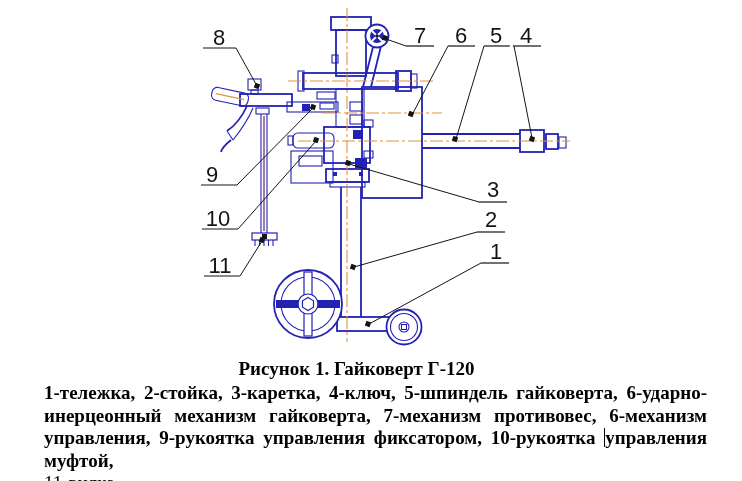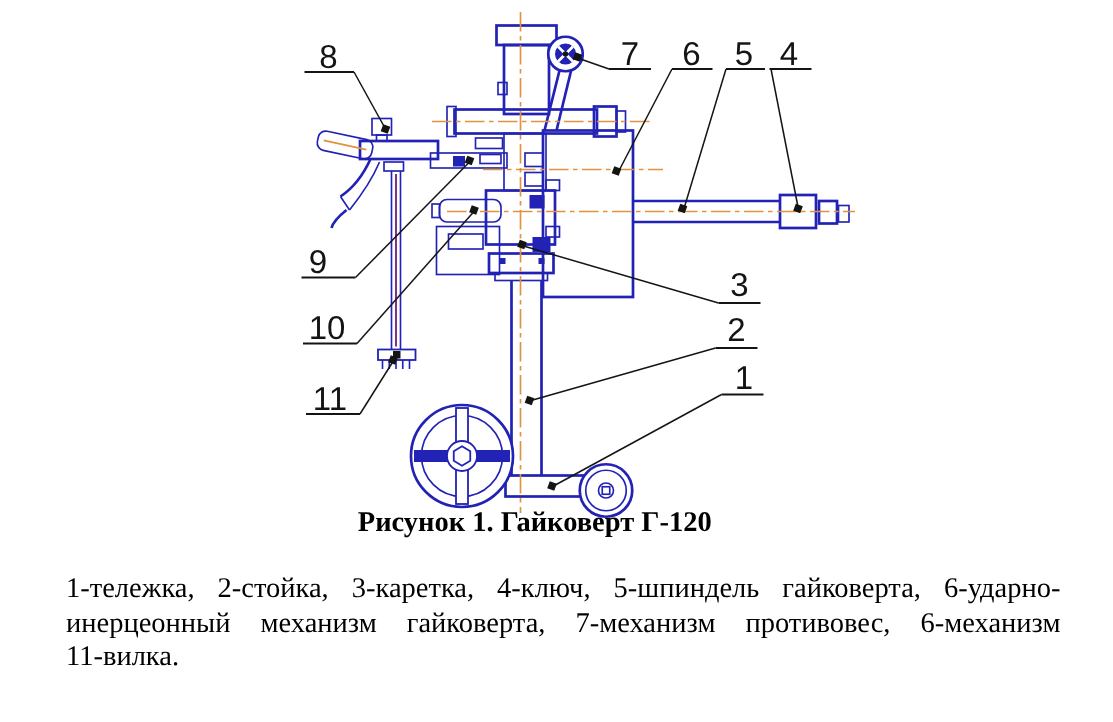--- a/index.html
+++ b/index.html
@@ -16,24 +16,24 @@
   .sw1{stroke:var(--c-blue);stroke-width:1.2;fill:#fff}
   .fb{fill:var(--c-blue);stroke:none}
   .cl{stroke:var(--c-orange);stroke-width:1.1;fill:none;stroke-dasharray:13 3 3 3}
   .os{stroke:var(--c-orange);stroke-width:1.2;fill:none}
   .ld{stroke:var(--c-black);stroke-width:1;fill:none}
   .ul{stroke:var(--c-black);stroke-width:1.2;fill:none}
   .mk{fill:var(--c-black)}
   .rod{stroke:var(--c-purple);stroke-width:1.3;fill:none}
   .lbl{font-family:"Liberation Sans",sans-serif;font-size:22px;fill:var(--c-black)}
   
-  .cap-title{position:absolute;left:0;top:337px;width:611px;padding-left:102px;box-sizing:border-box;
+  .cap-title{position:absolute;left:0;top:357px;width:611px;padding-left:102px;box-sizing:border-box;
              text-align:center;font-weight:bold;font-size:19px;line-height:23px;}
   .cap-body{position:absolute;left:44px;top:382px;width:663px;font-size:19px;line-height:22.6px;}
-  .jst{text-align:justify;text-align-last:justify;}
+  .jst{text-align:justify;text-align-last:justify;font-weight:bold;}
   .cursor{display:inline-block;width:1px;height:19px;background:#000;vertical-align:-3px;}
 </style>
 </head>
 <body>
 
 <div class="page">
 
   <svg class="fig" viewBox="0 0 742 355">
 
     <g>
@@ -221,16 +221,17 @@
       <rect x="259.5" y="237.5" width="5" height="5" class="mk" transform="rotate(20 262 240)"></rect>
       <text x="220" y="273" text-anchor="middle" class="lbl">11</text>
       <line x1="204" y1="276" x2="240" y2="276" class="ul"></line>
     </g>
   </svg>
 
   <div class="cap-title">Рисунок 1. Гайковерт Г-120</div>
   <div class="cap-body">
     <div class="jst">1-тележка, 2-стойка, 3-каретка, 4-ключ, 5-шпиндель гайковерта, 6-ударно-</div>
     <div class="jst">инерцеонный механизм гайковерта, 7-механизм противовес, 6-механизм</div>
+    <div class="jst"><span>управления, 9-рукоятка управления фиксатором, 10-рукоятка </span><span class="cursor"></span><span>управления муфтой,</span></div>
     <div>11-вилка.</div>
   </div>
 
 </div>
 
 </body></html>

